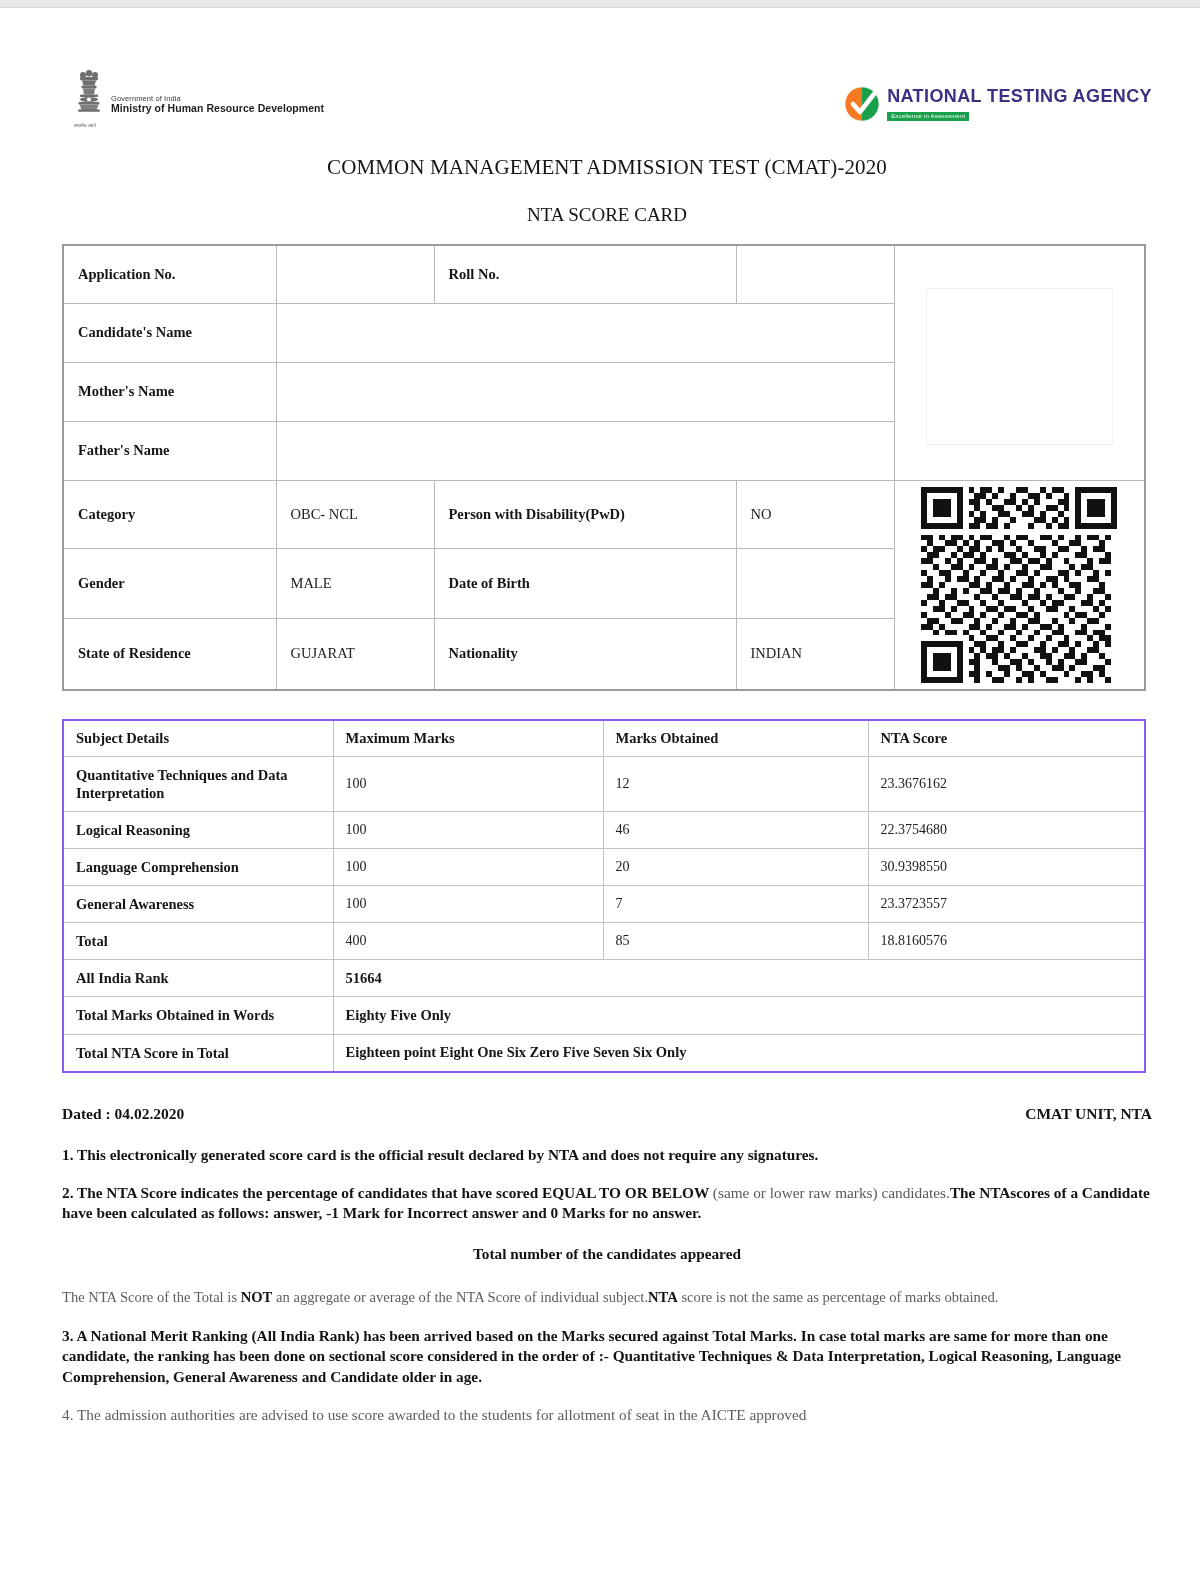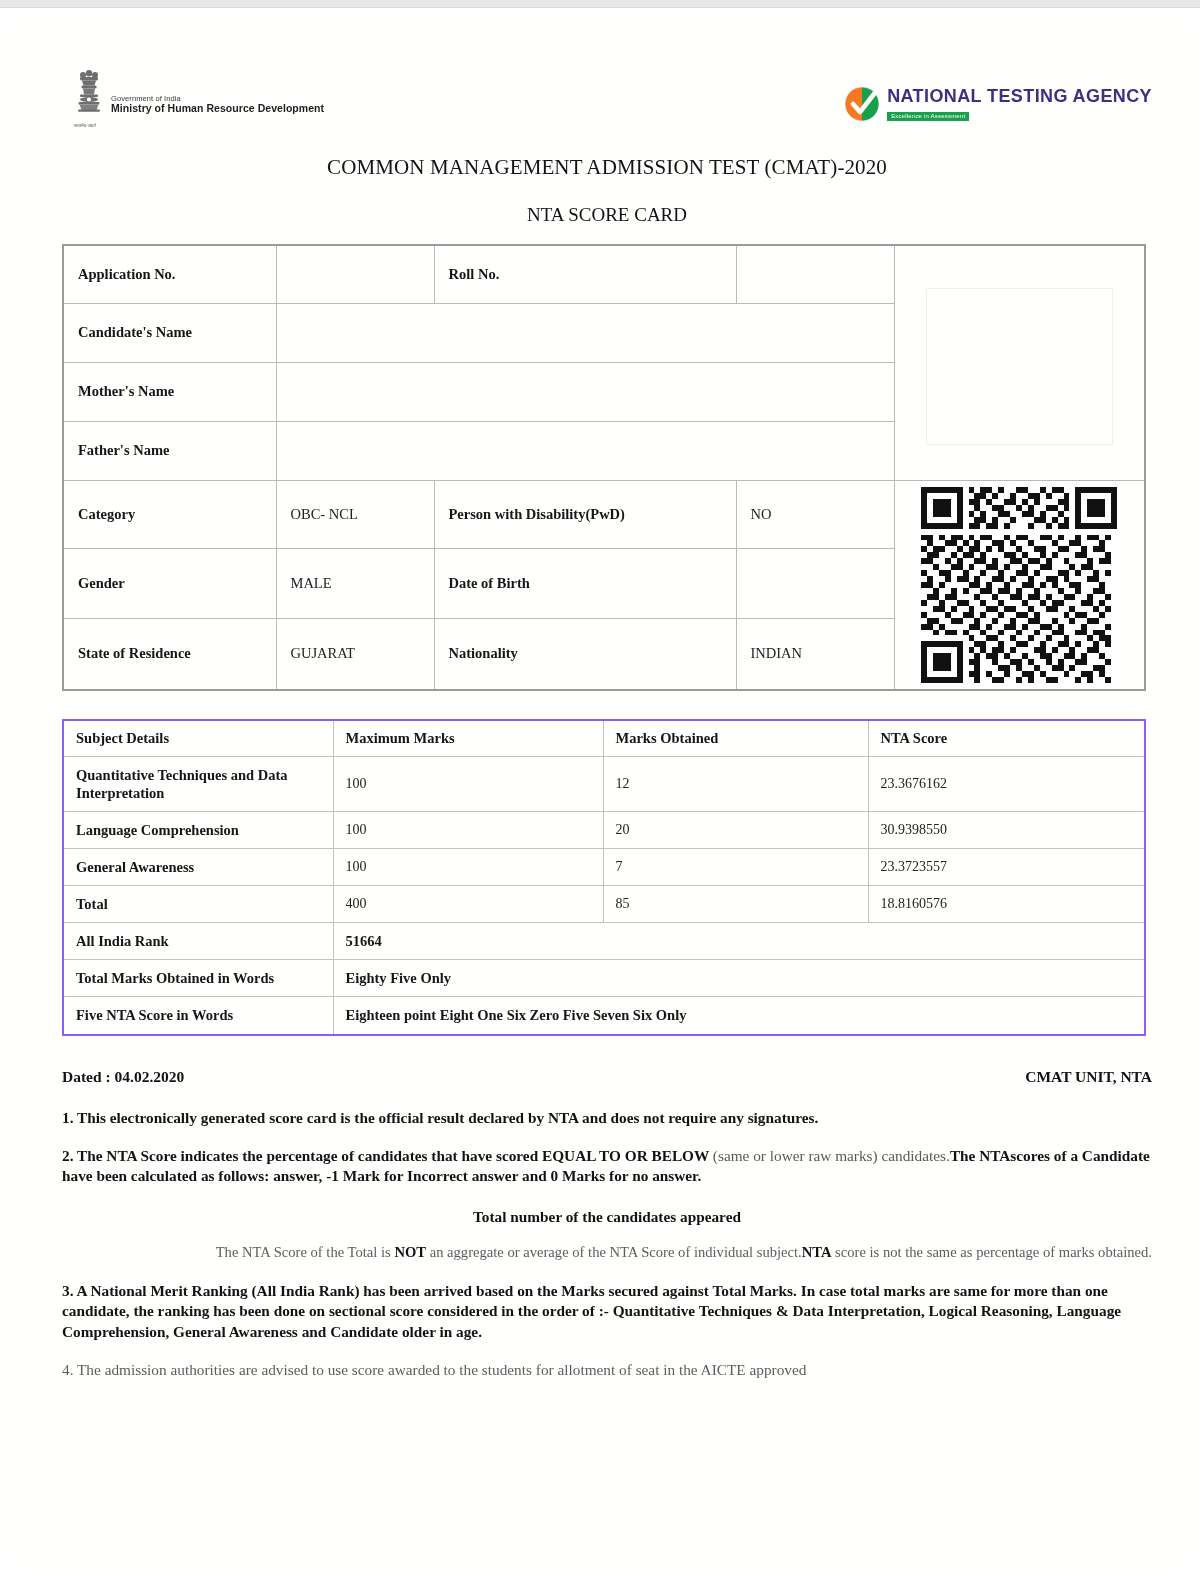--- a/index.html
+++ b/index.html
@@ -250,22 +250,22 @@
     font-size: 15.3px;
     color: #131313;
     line-height: 1.35;
   }
   .formula .numer {
     border-bottom: 1.6px solid #1a1a1a;
     display: inline-block;
     padding-bottom: 1px;
   }
   .nta-total-note {
-    margin-top: 16px;
-    text-align: right;
+    margin-top: 24px;
+    text-align: left;
     font-size: 14.6px;
     line-height: 1.35;
     color: #5d5d5d;
     font-weight: normal;
   }
   .nta-total-note b { color: #131313; }
 </style>
 </head>
 <body>
 
@@ -683,20 +683,26 @@
       </tr>
     </thead>
     <tbody>
       <tr>
         <td class="subj">Quantitative Techniques and Data Interpretation</td>
         <td class="num">100</td>
         <td class="num">12</td>
         <td class="num">23.3676162</td>
       </tr>
       <tr>
+        <td class="subj">Logical Reasoning</td>
+        <td class="num">100</td>
+        <td class="num">46</td>
+        <td class="num">22.3754680</td>
+      </tr>
+      <tr>
         <td class="subj">Language Comprehension</td>
         <td class="num">100</td>
         <td class="num">20</td>
         <td class="num">30.9398550</td>
       </tr>
       <tr>
         <td class="subj">General Awareness</td>
         <td class="num">100</td>
         <td class="num">7</td>
         <td class="num">23.3723557</td>
@@ -709,21 +715,21 @@
       </tr>
       <tr>
         <td class="subj">All India Rank</td>
         <td class="wordval" colspan="3">51664</td>
       </tr>
       <tr>
         <td class="subj">Total Marks Obtained in Words</td>
         <td class="wordval" colspan="3">Eighty Five Only</td>
       </tr>
       <tr>
-        <td class="subj">Five NTA Score in Words</td>
+        <td class="subj">Total NTA Score in Total</td>
         <td class="wordval" colspan="3">Eighteen point Eight One Six Zero Five Seven Six Only</td>
       </tr>
     </tbody>
   </table>
 
   <div class="dated-row">
     <span>Dated : 04.02.2020</span>
     <span class="dated-right">CMAT UNIT, NTA</span>
   </div>
 

